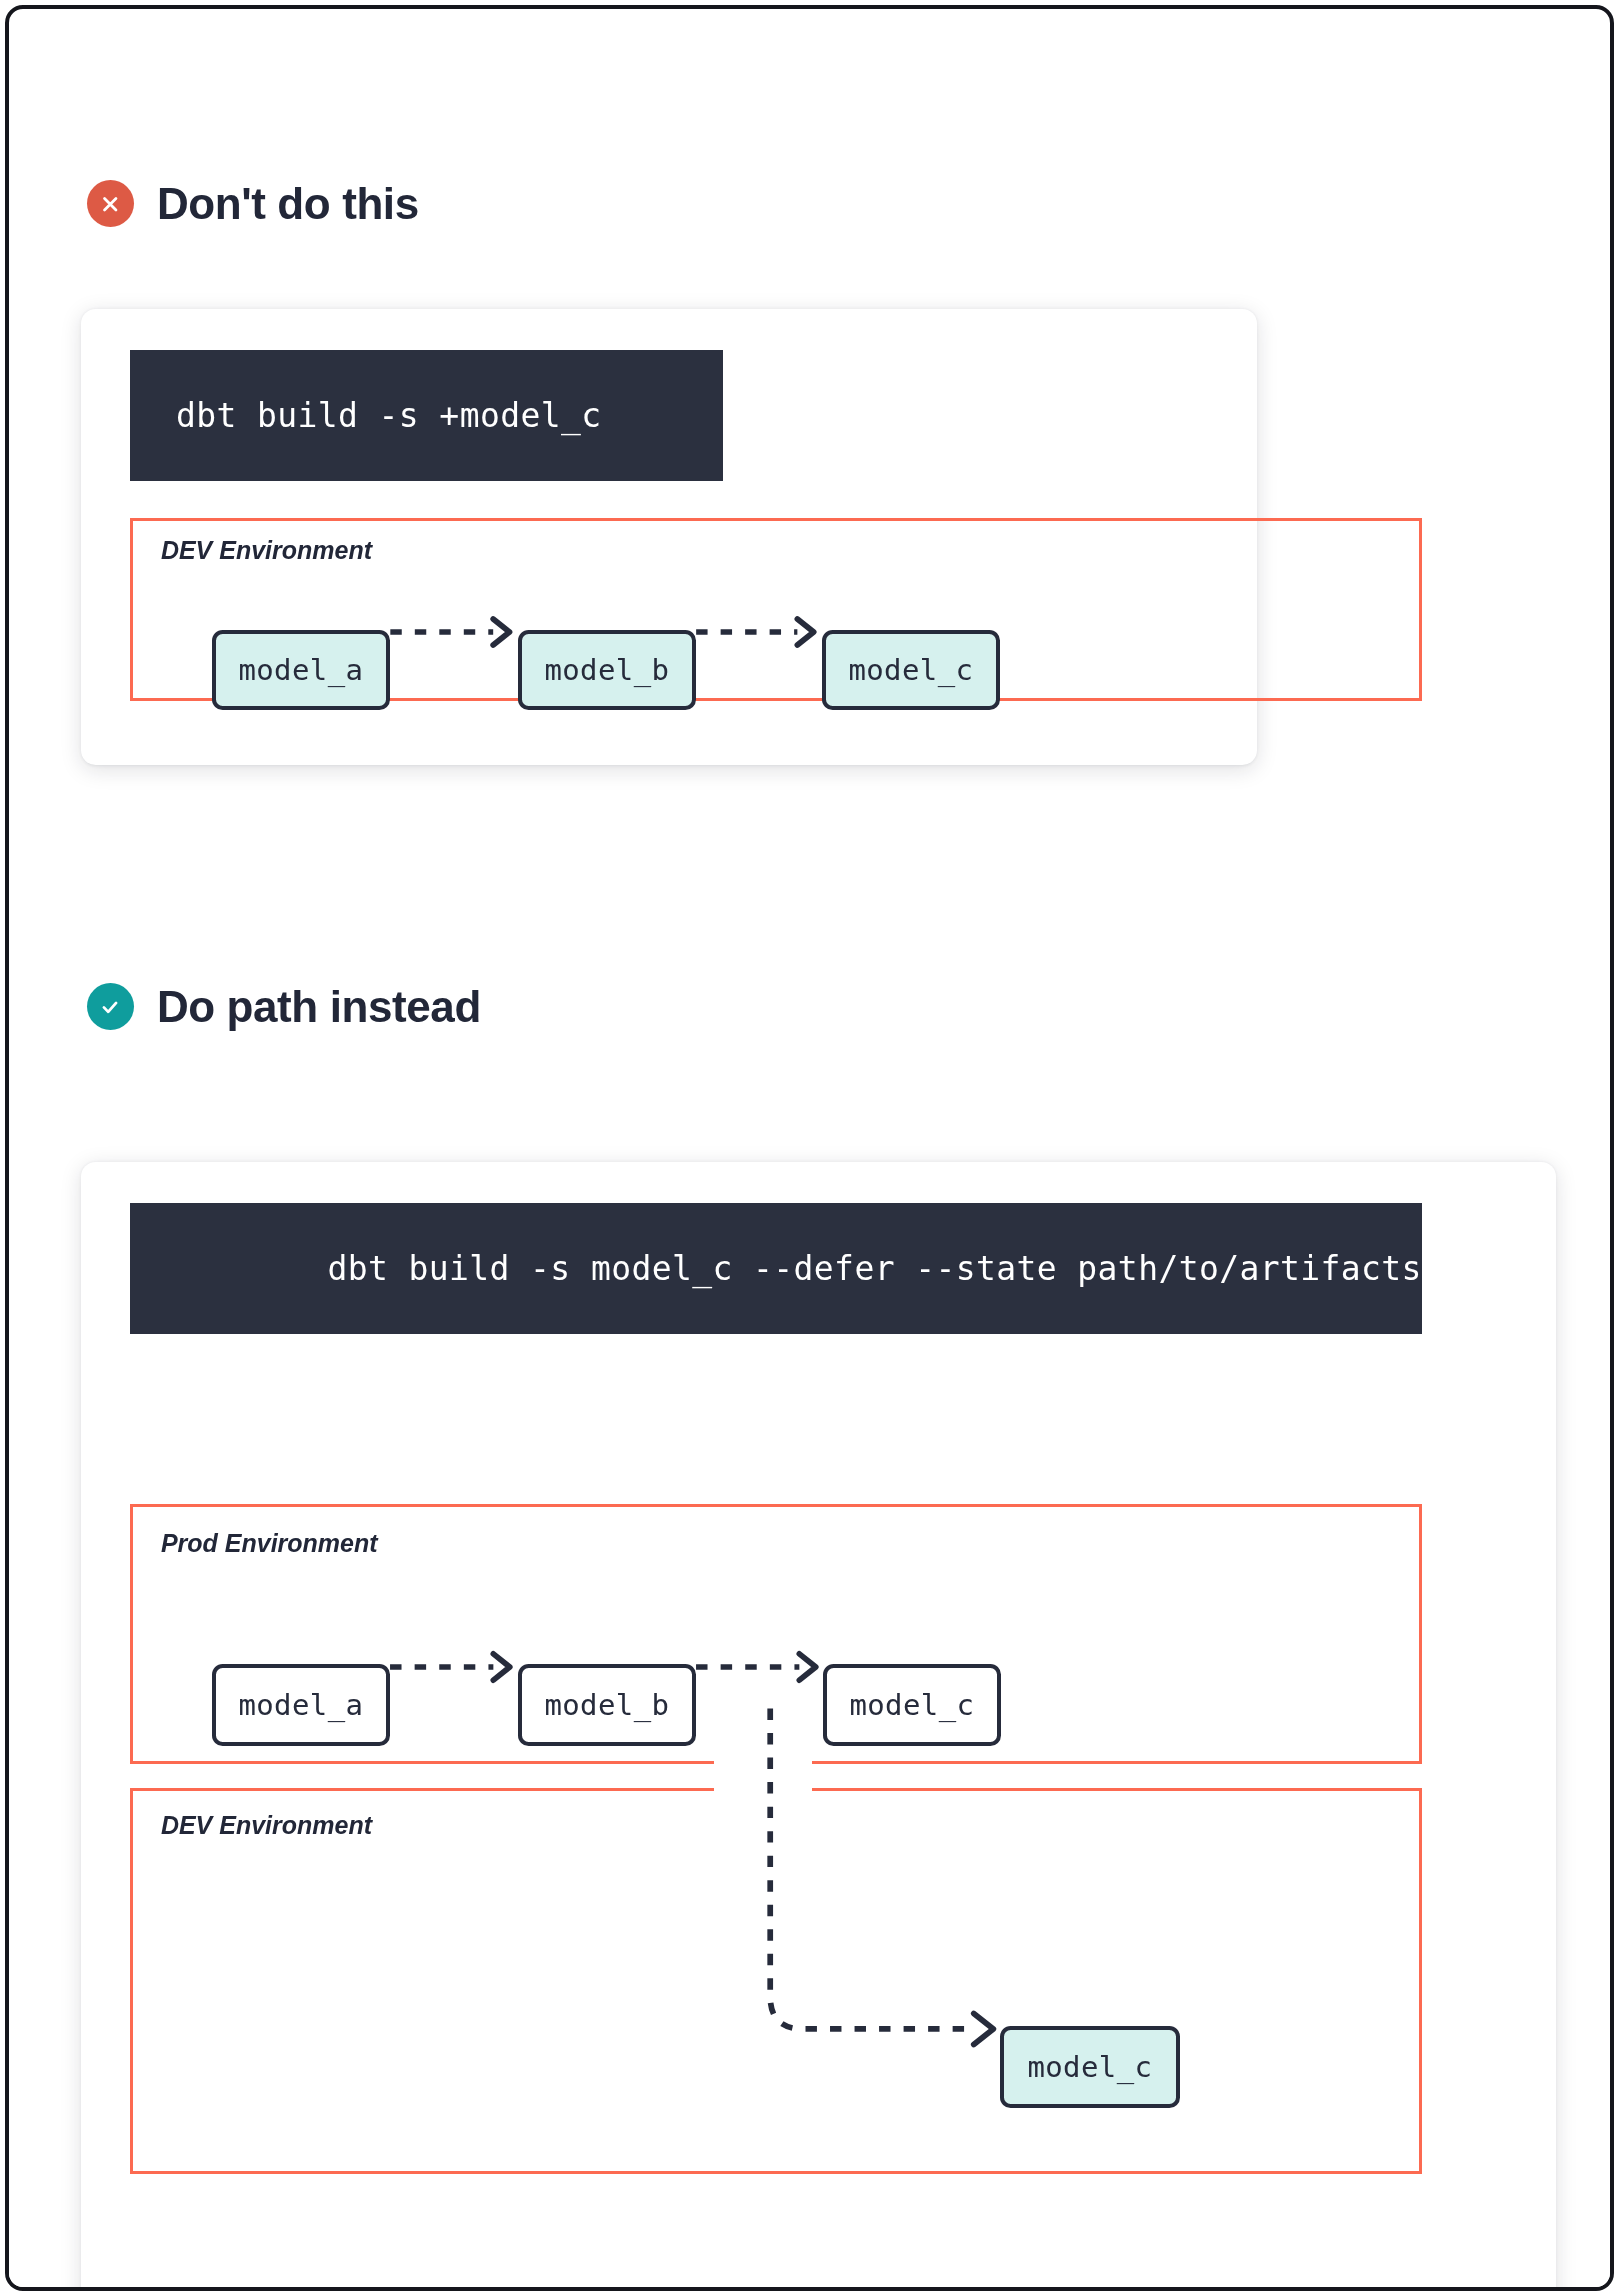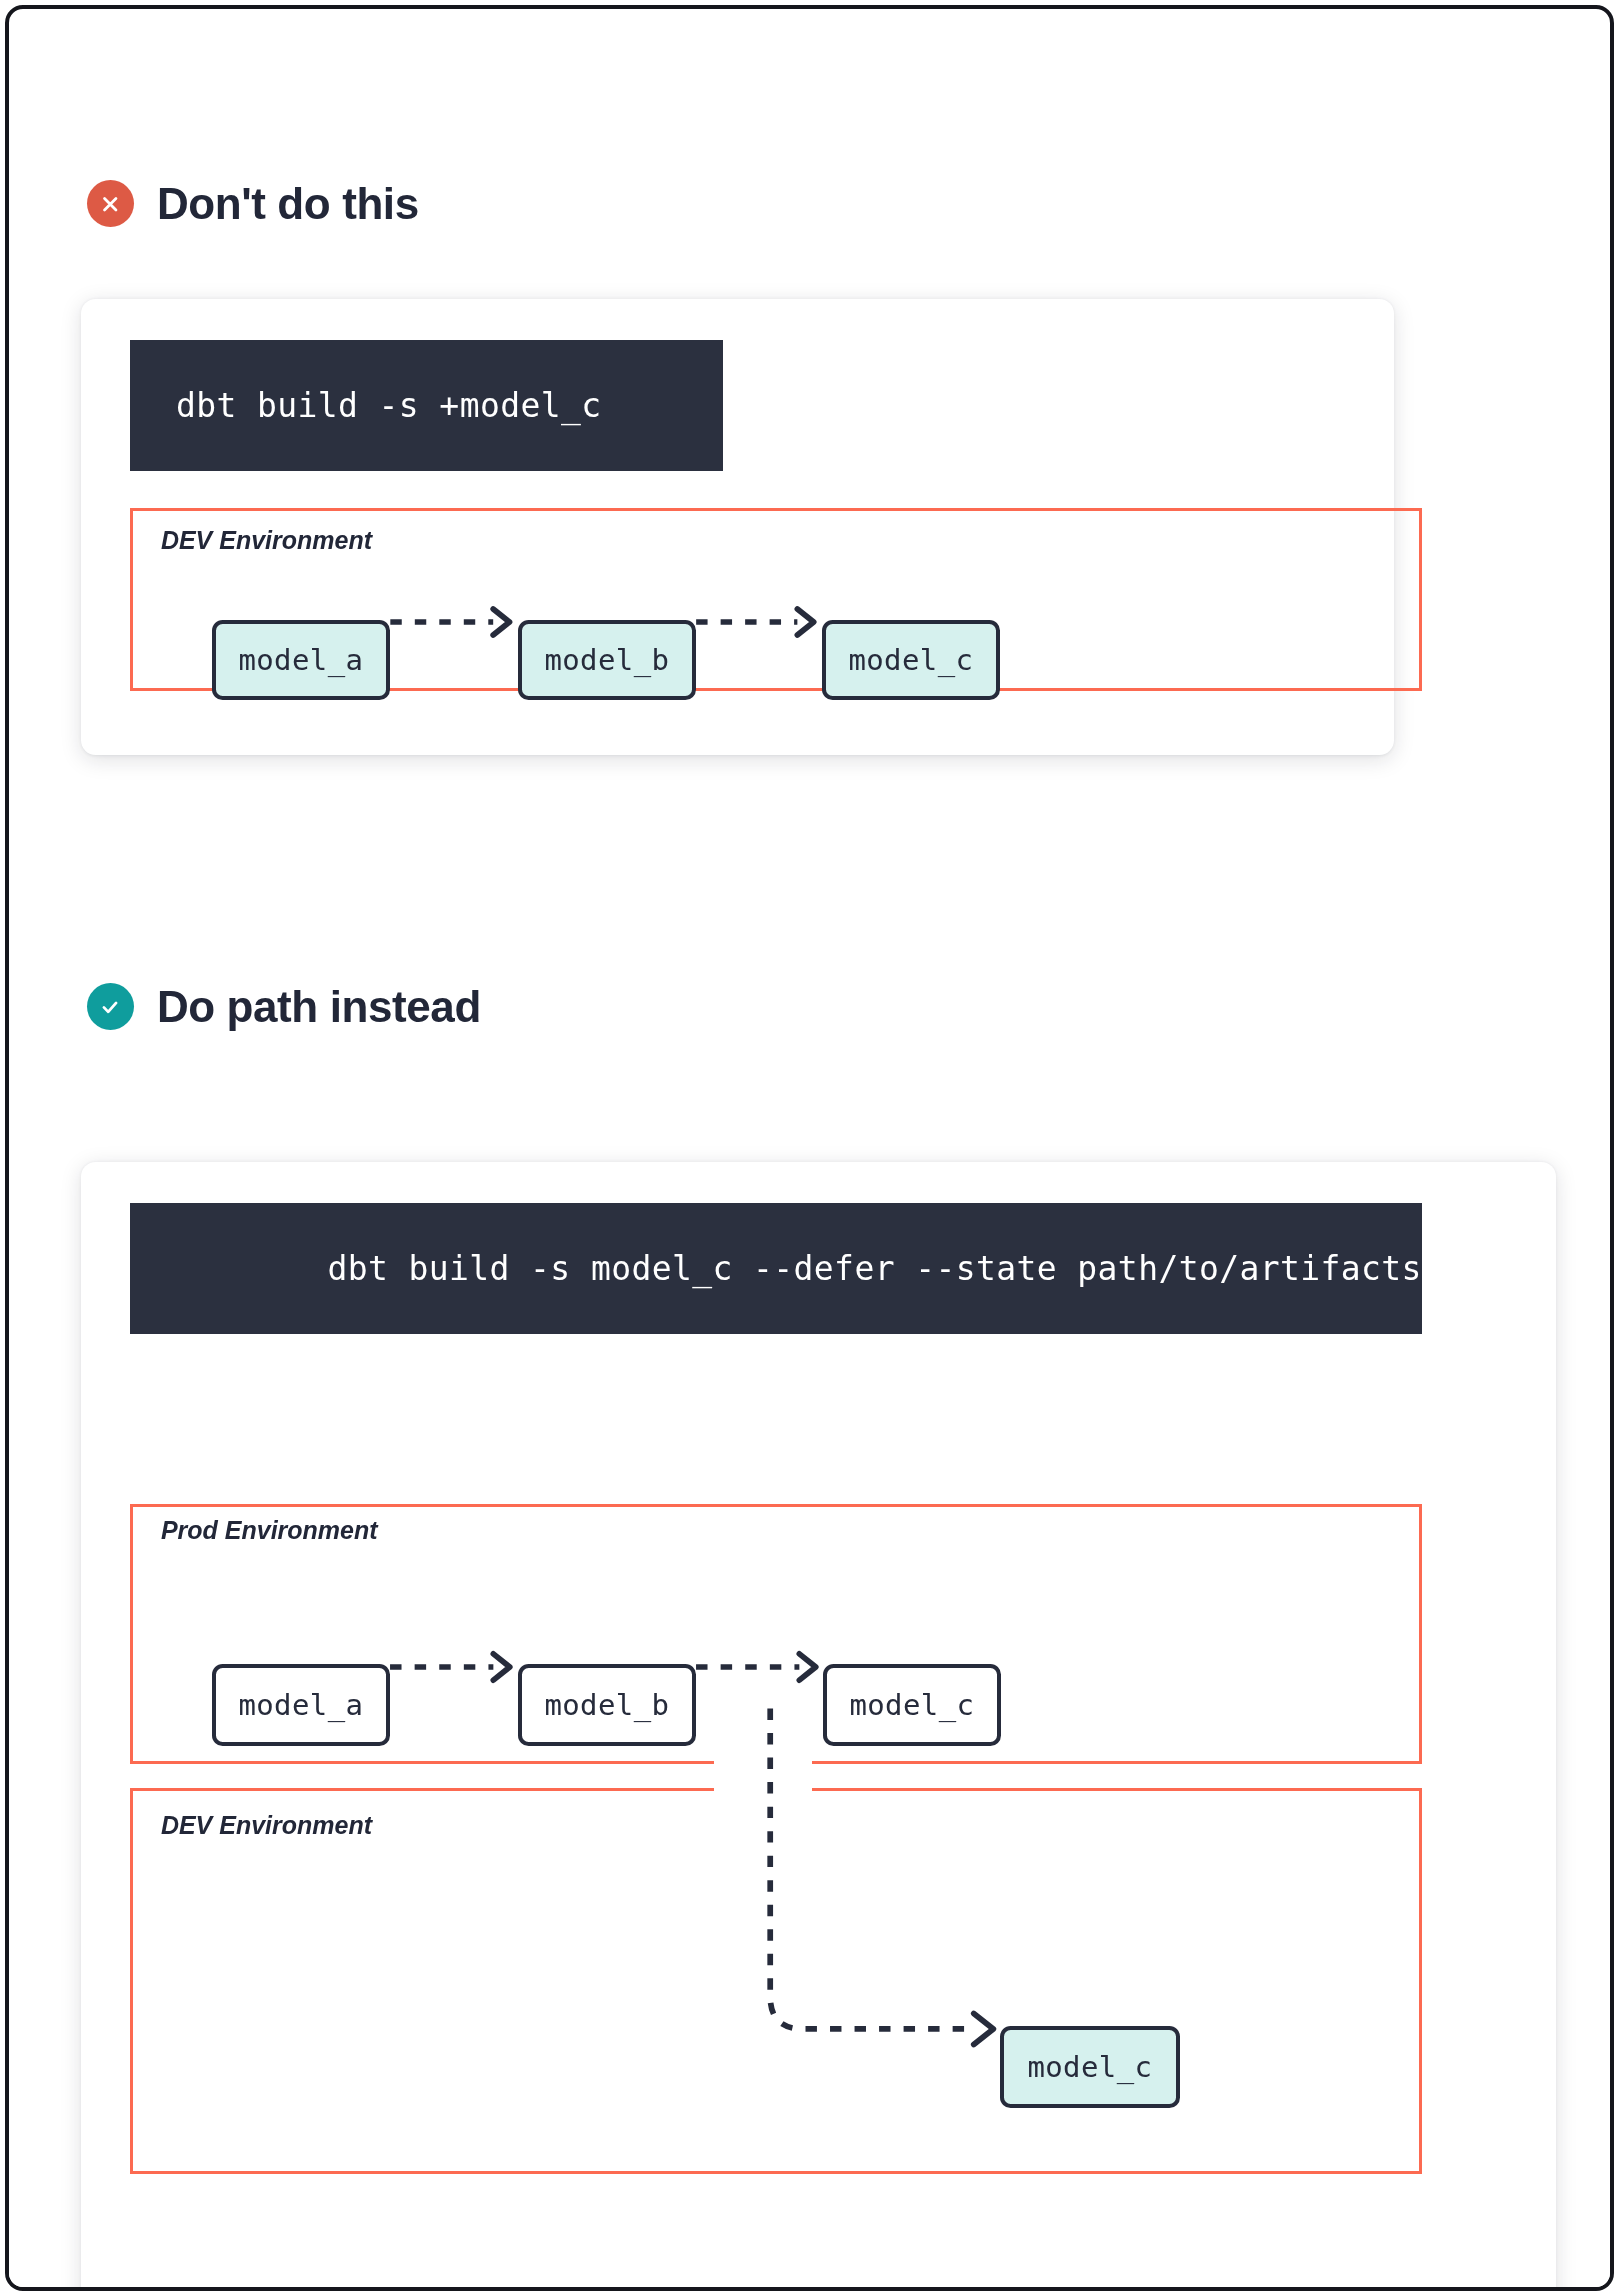--- a/index.html
+++ b/index.html
@@ -144,21 +144,21 @@
 
     <div class="section-head" style="left:78px; top:70px;">
       <span class="badge bad">
         <svg width="24.5" height="24.5" viewBox="0 0 30 30">
           <path d="M8 8 L22 22 M22 8 L8 22" stroke="#ffffff" stroke-width="3.4" stroke-linecap="round"></path>
         </svg>
       </span>
       <span class="section-title">Don't do this</span>
     </div>
 
-    <div class="card" style="left:72px; top:190px; width:1313px; height:456px;">
+    <div class="card" style="left:72px; top:200px; width:1176px; height:456px;">
 
       <div class="codeblock" style="left:49px; top:41px; width:593px; height:131px;">
         <span>dbt build -s +model_c</span>
       </div>
 
       <div class="envbox" style="left:49px; top:209px; width:1292px; height:183px;"></div>
       <div class="env-label" style="left:80px; top:227px;">DEV Environment</div>
 
       <div class="node teal" style="left:131px; top:283px; width:178px; height:80px;">model_a</div>
       <div class="node teal" style="left:437px; top:283px; width:178px; height:80px;">model_b</div>
@@ -183,21 +183,21 @@
       <span class="section-title">Do path instead</span>
     </div>
 
     <div class="card" style="left:72px; top:1053px; width:1475px; height:1161px;">
 
       <div class="codeblock" style="left:49px; top:41px; width:1292px; height:131px;justify-content:flex-end;">
         <span>dbt build -s model_c --defer --state path/to/artifacts</span>
       </div>
 
       <div class="envbox" style="left:49px; top:342px; width:1292px; height:260px;"></div>
-      <div class="env-label" style="left:80px; top:354px;">Prod Environment</div>
+      <div class="env-label" style="left:80px; top:367px;">Prod Environment</div>
 
       <div class="node" style="left:131px; top:464px; width:178px; height:82px;">model_a</div>
       <div class="node" style="left:437px; top:464px; width:178px; height:82px;">model_b</div>
       <div class="node" style="left:742px; top:464px; width:178px; height:82px;">model_c</div>
 
       <svg class="conn" style="left:309px; top:464px;" width="128" height="82" viewBox="0 0 156 100">
         <line class="dash" x1="0" y1="50" x2="126" y2="50"></line>
         <path class="arrowhead" d="M126 34 L146 50 L126 66"></path>
       </svg>
       <svg class="conn" style="left:615px; top:464px;" width="128" height="82" viewBox="0 0 156 100">

